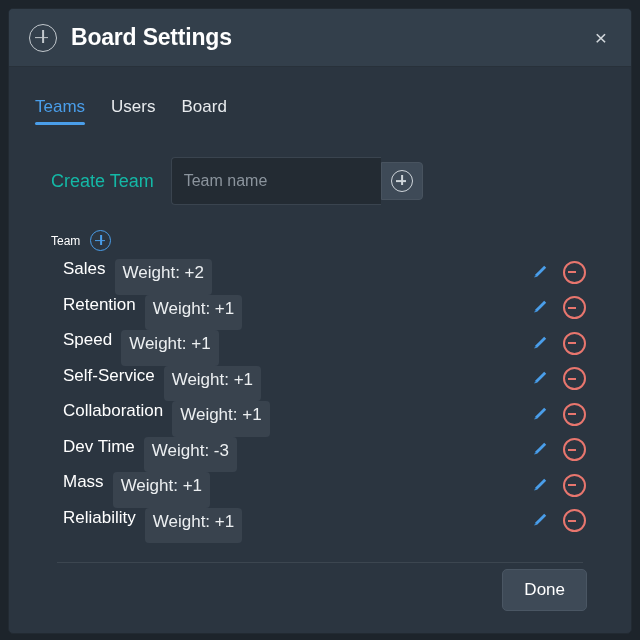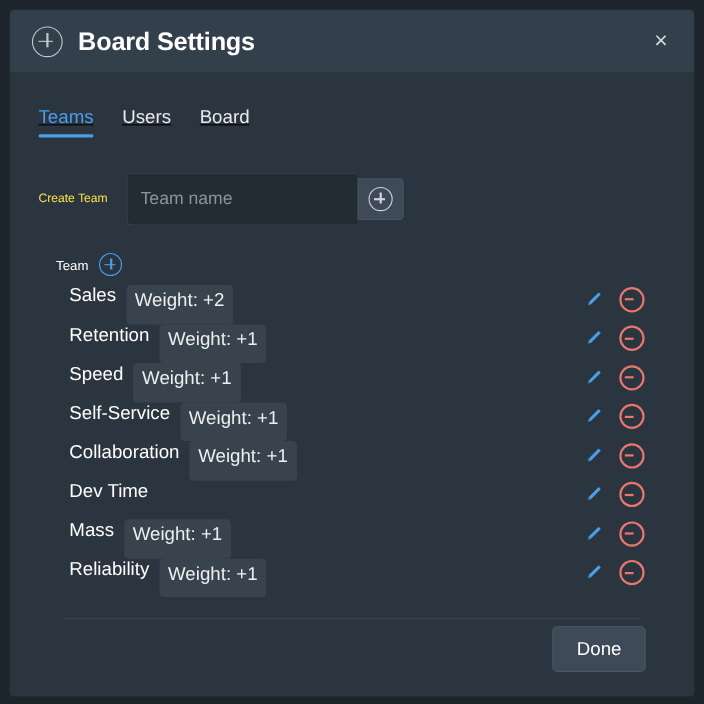--- a/index.html
+++ b/index.html
@@ -90,21 +90,20 @@
     padding: 0 20px;
   }
 
   
   .tabs {
     display: flex;
     align-items: flex-end;
     gap: 26px;
     padding-top: 30px;
     padding-left: 6px;
-    text-decoration: underline;
   }
   .tab {
     font-size: 17px;
     color: #e8ebee;
     padding-bottom: 8px;
     cursor: pointer;
     position: relative;
   }
   .tab.active {
     color: #4a9eea;
@@ -120,23 +119,24 @@
   }
 
   
   .create-row {
     display: flex;
     align-items: center;
     margin-top: 32px;
     padding-left: 6px;
   }
   .create-label {
-    color: #fde047;
-    font-size: 11px;
+    color: #14b8a6;
+    font-size: 18px;
     margin-right: 17px;
+    margin-left: 16px;
   }
   .team-input {
     width: 210px;
     height: 48px;
     background: #232b33;
     border: 1px solid #3a444f;
     border-right: none;
     border-radius: 4px 0 0 4px;
     color: #e6e9ec;
     font-size: 16px;
@@ -388,20 +388,21 @@
             <path d="M3.4 13.6 L4.4 10.6 L5.4 11.6 Z" fill="#2f6fa8"></path>
           </svg>
         </span>
         <span class="icon-btn">
           <span class="minus-circle"></span>
         </span>
       </div>
 
       <div class="criterion-row">
         <span class="criterion-name">Dev Time</span>
+        <span class="weight-badge">Weight: -3</span>
         <span class="row-spacer"></span>
         <span class="icon-btn edit">
           <svg width="17" height="17" viewBox="0 0 17 17" aria-hidden="true">
             <path d="M13.2 1.8 L15.2 3.8 L6.4 12.6 L3.4 13.6 L4.4 10.6 Z" fill="#4a9eea"></path>
             <path d="M3.4 13.6 L4.4 10.6 L5.4 11.6 Z" fill="#2f6fa8"></path>
           </svg>
         </span>
         <span class="icon-btn">
           <span class="minus-circle"></span>
         </span>

